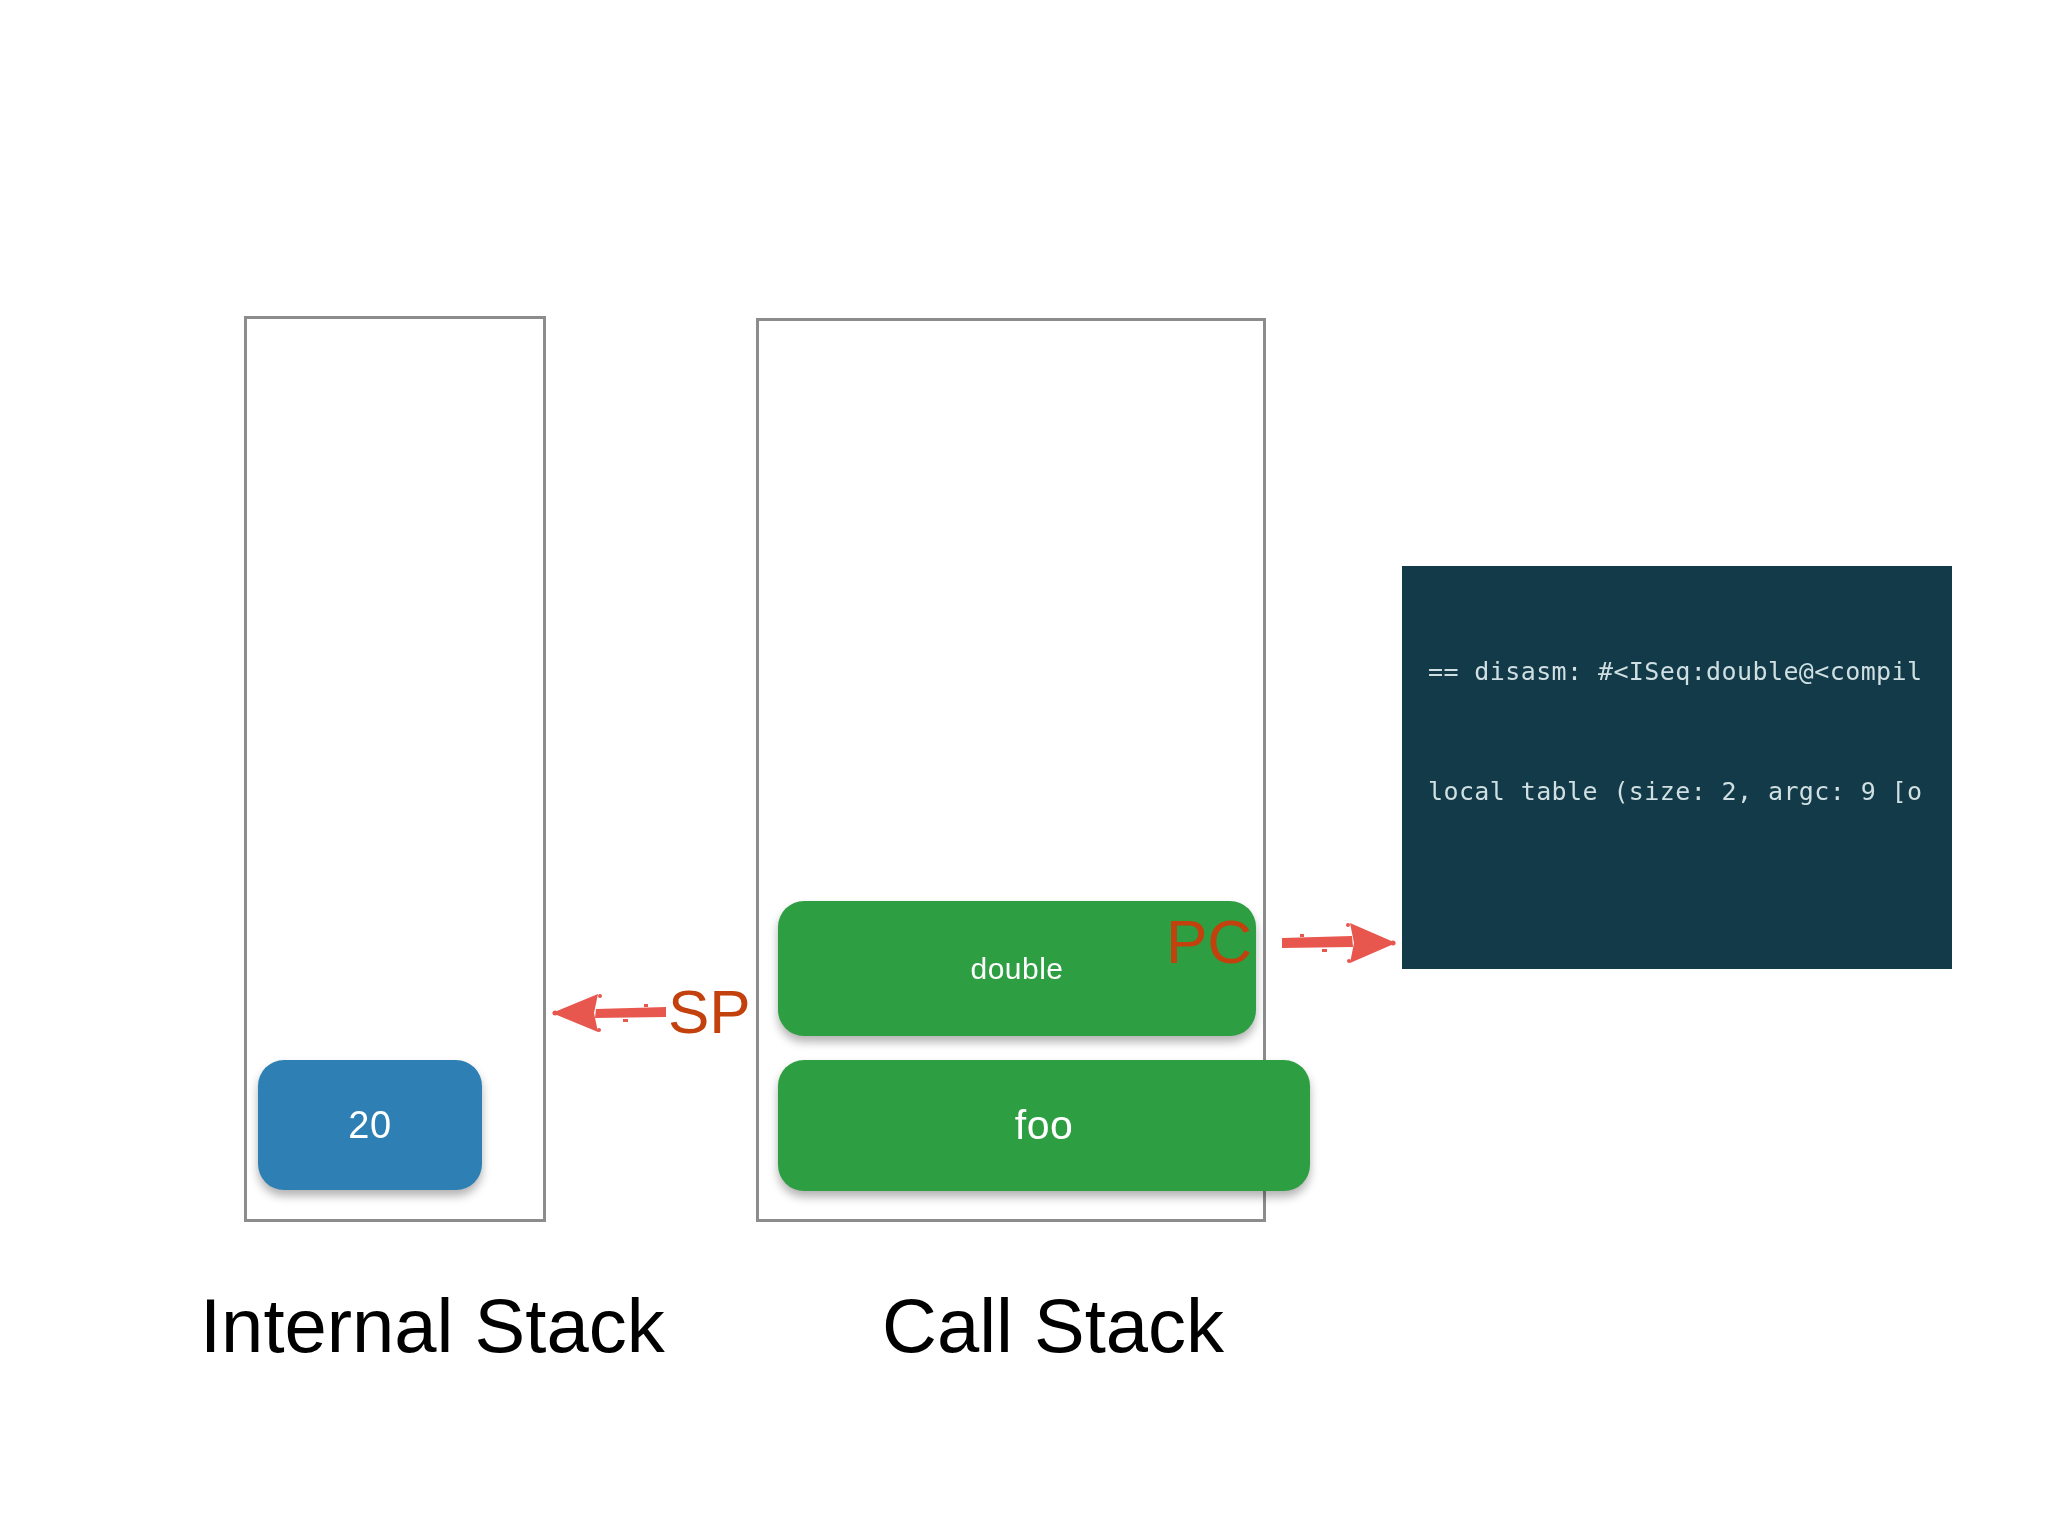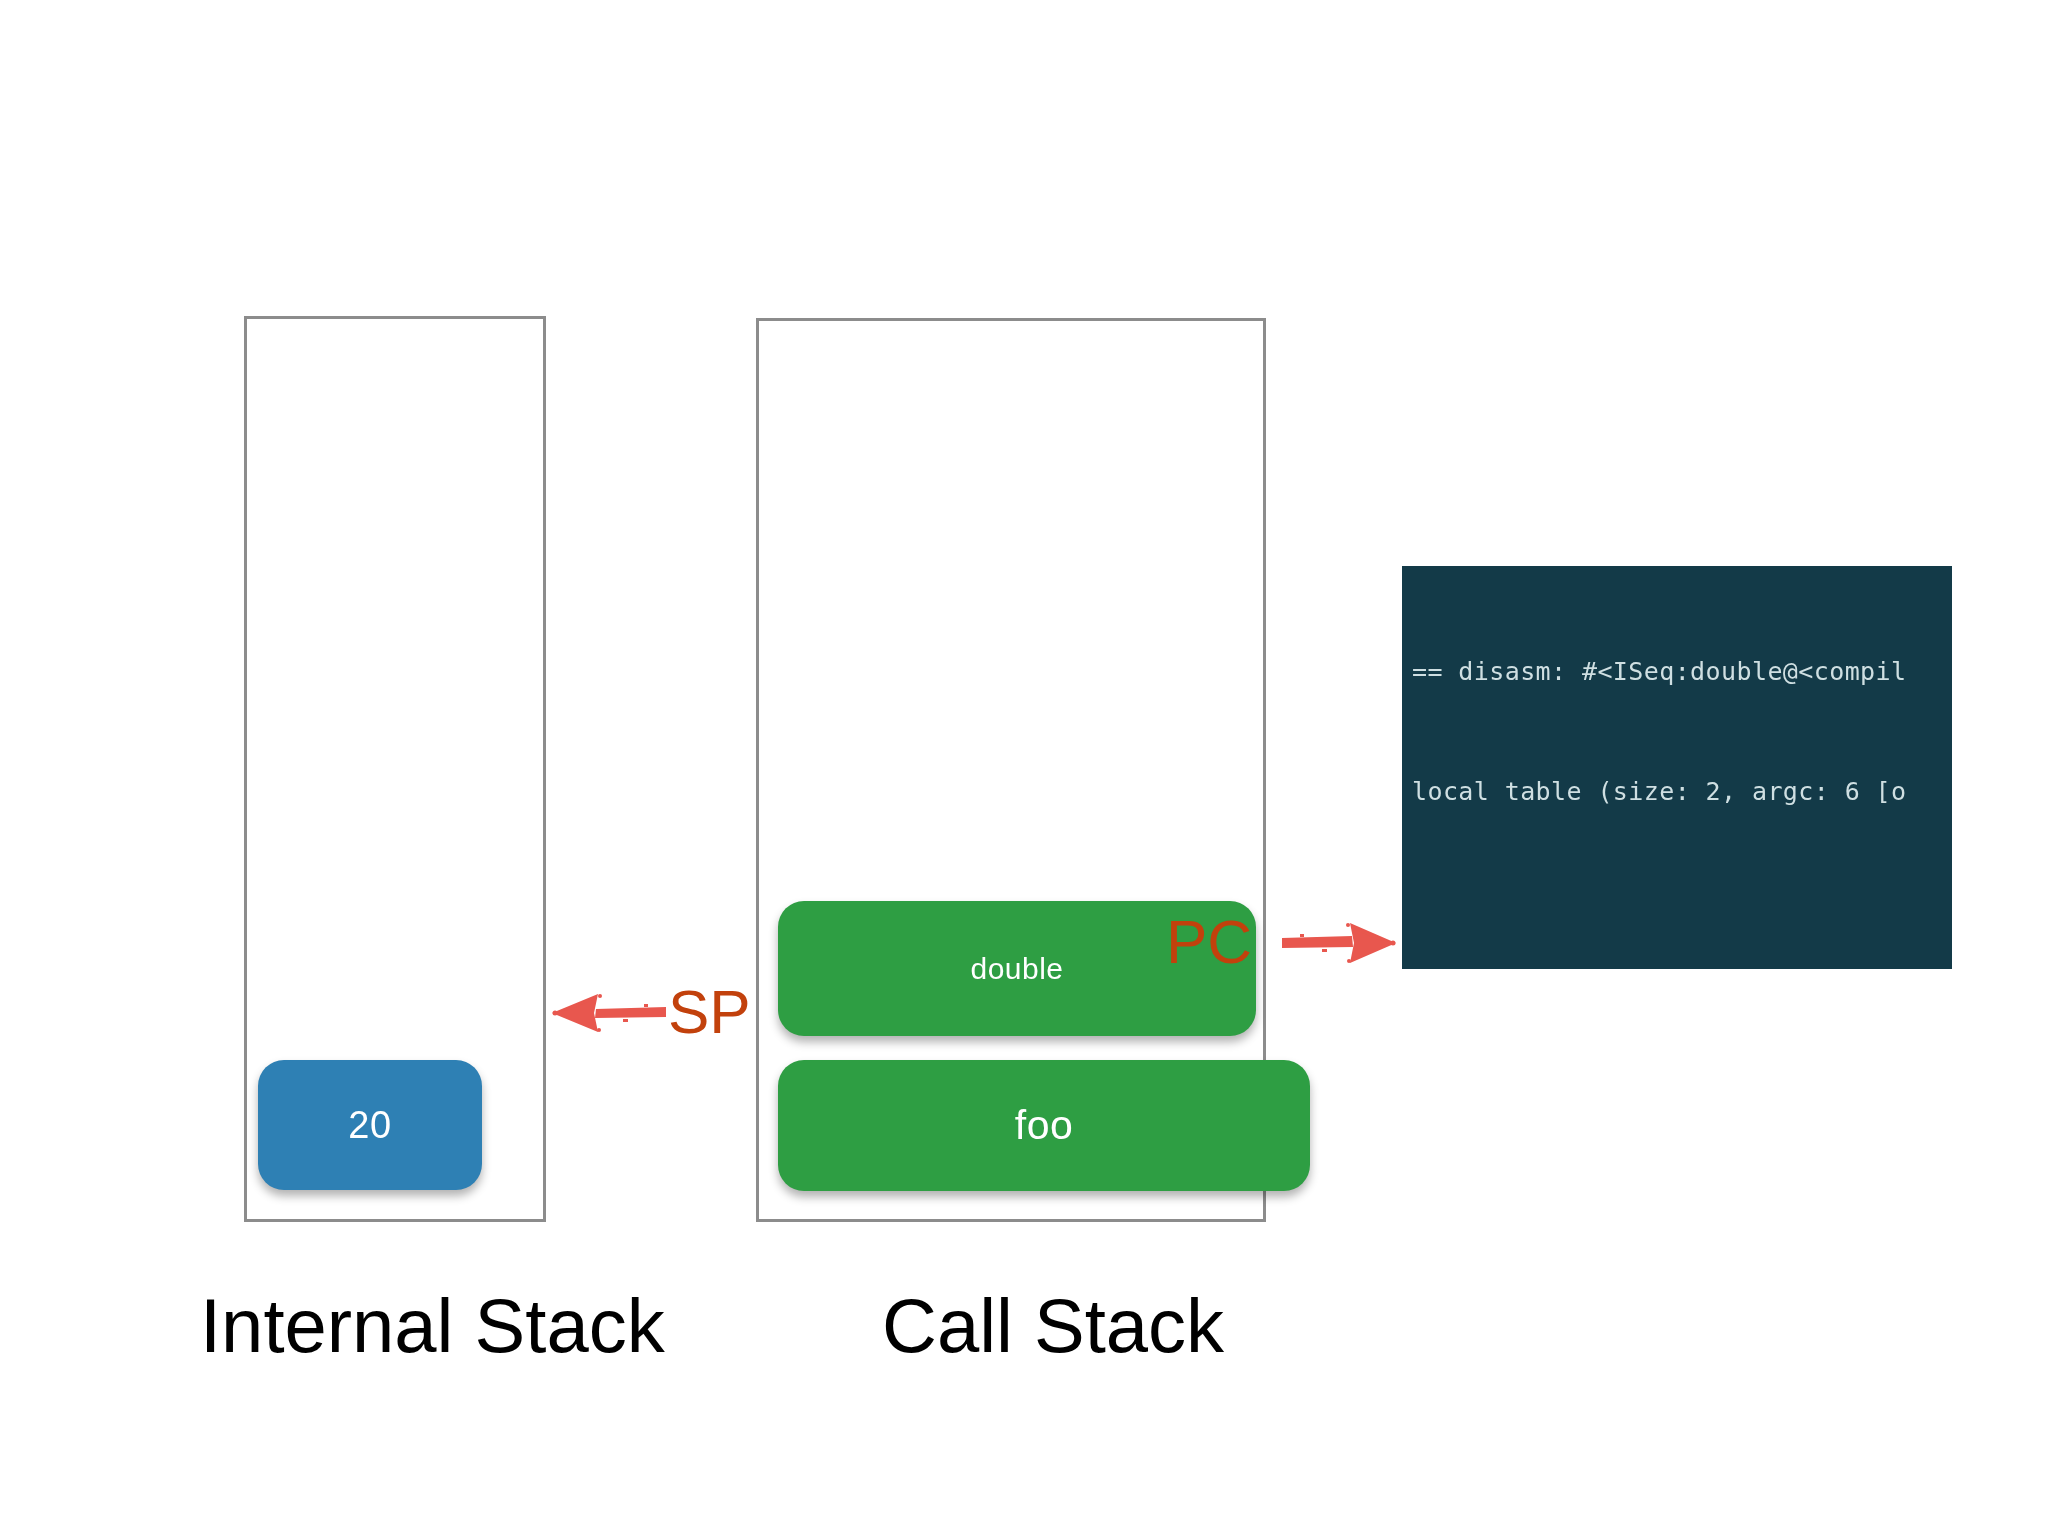--- a/index.html
+++ b/index.html
@@ -97,21 +97,21 @@
   
   #terminal-panel {
     position: absolute;
     left: 1402px;
     top: 566px;
     width: 550px;
     height: 403px;
     background: #133A48;
     overflow: hidden;
     box-sizing: border-box;
-    padding: 6px 0 0 0;
+    padding: 6px 0 0 16px;
   }
   #terminal-panel .term-lines {
     font-family: "DejaVu Sans Mono", "Liberation Mono", monospace;
     font-size: 25px;
     line-height: 40px;
     color: #cfdfe2;
     white-space: pre;
     padding-left: 10px;
     letter-spacing: 0.4px;
   }
@@ -172,21 +172,21 @@
     <rect x="20" y="22" width="4" height="3"></rect>
     <rect x="42" y="37" width="5" height="3"></rect>
   </g>
 </svg>
 
 <div id="pc-label" class="pointer-label">PC</div>
 
 <div id="terminal-panel">
   <div class="term-lines">
     <div class="term-line">== disasm: #&lt;ISeq:double@&lt;compil</div>
-    <div class="term-line">local table (size: 2, argc: 6 [o</div>
+    <div class="term-line">local table (size: 2, argc: 9 [o</div>
     
     
     
     
     
     
     
     
   </div>
 </div>

